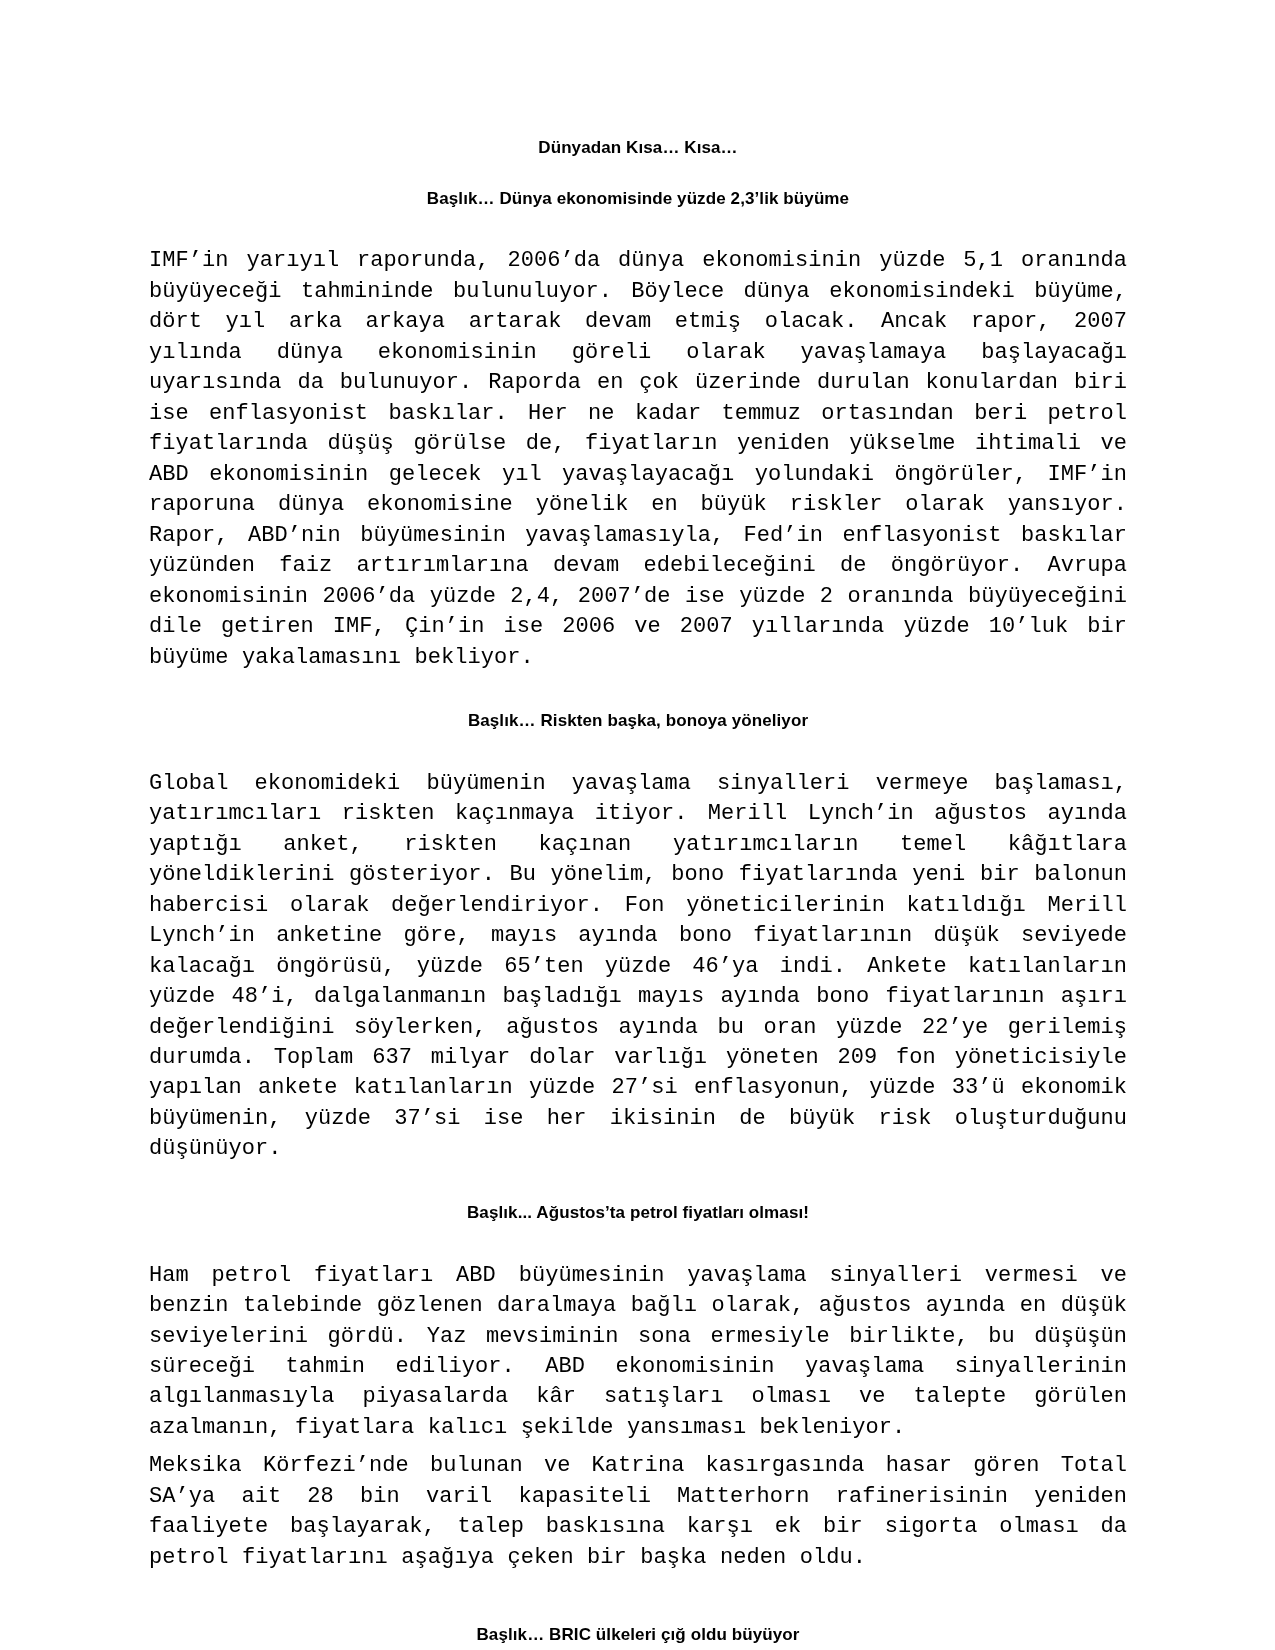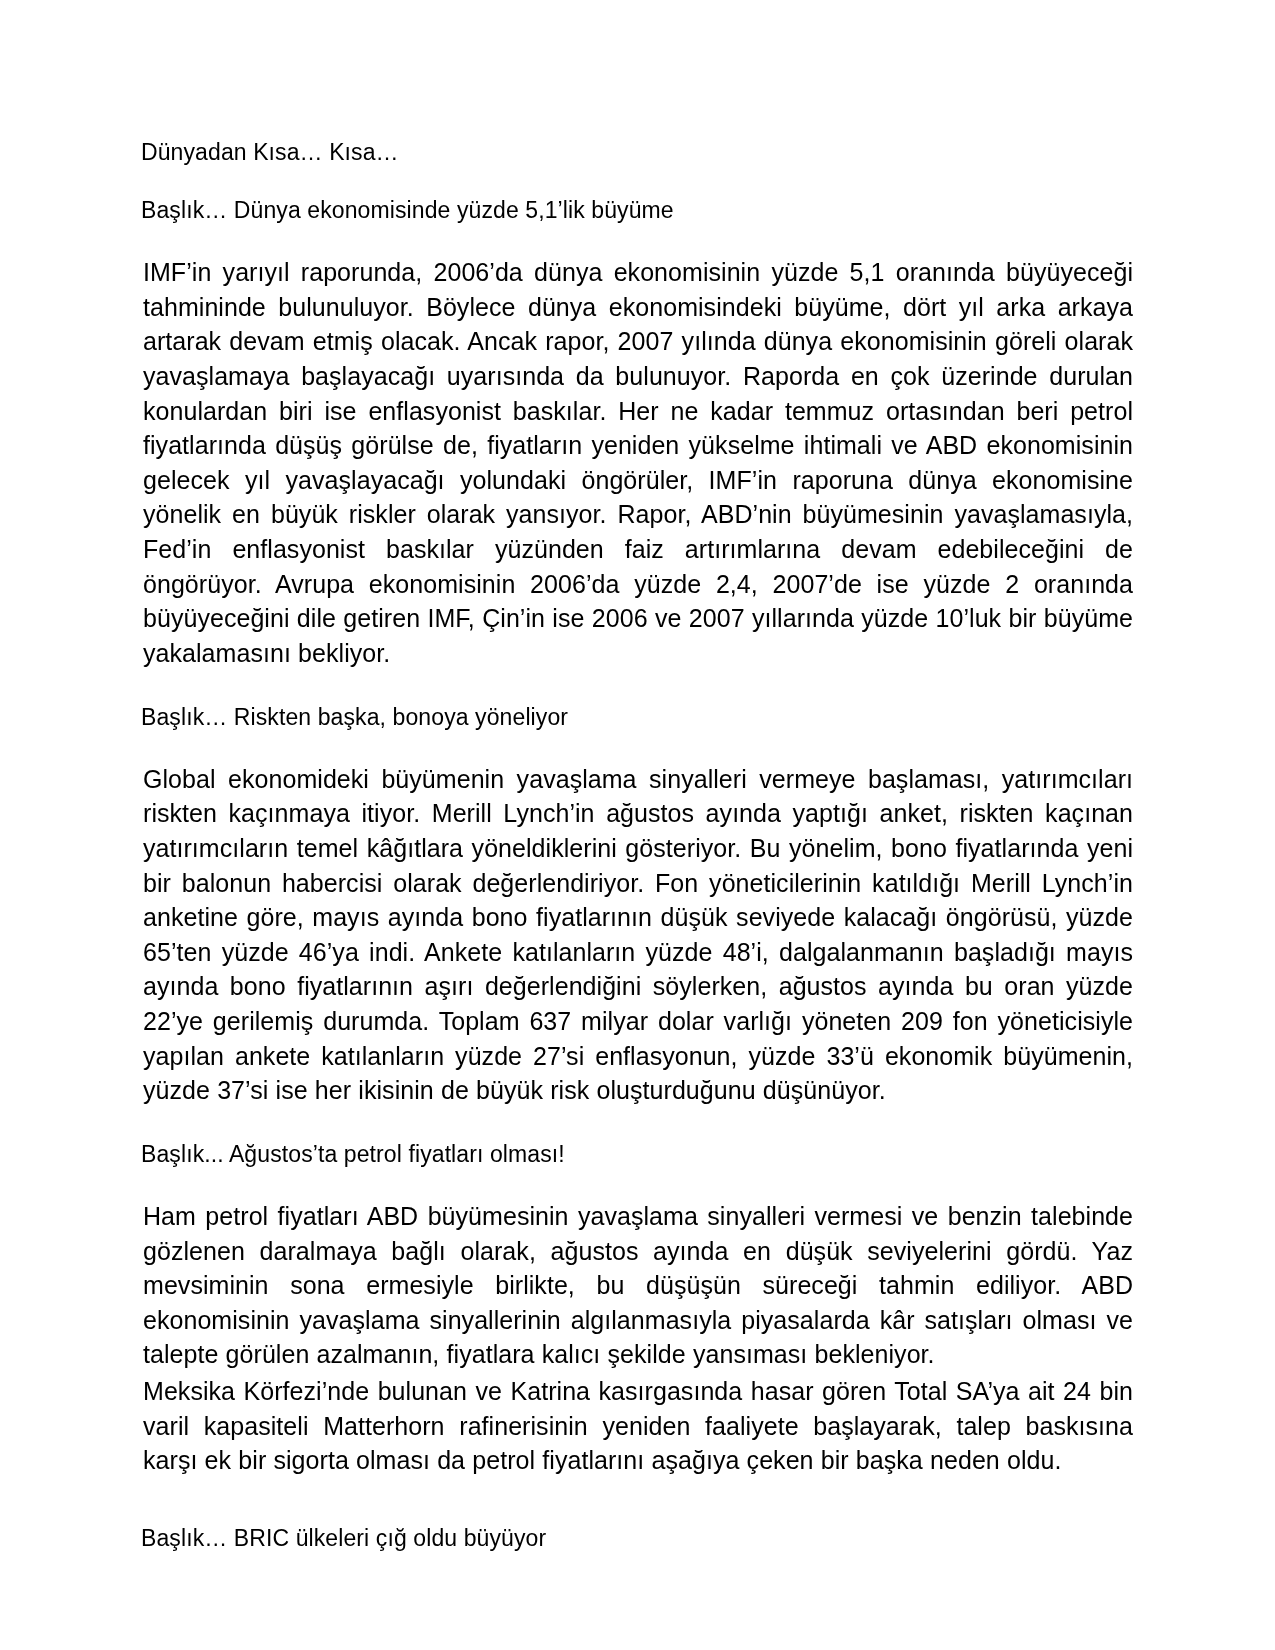--- a/index.html
+++ b/index.html
@@ -18,75 +18,76 @@
   .page {
     box-sizing: border-box;
     width: 1275px;
     min-height: 1650px;
     padding: 138px 140px 96px 141px;
     background: #ffffff;
     position: relative;
   }
   .doc-title,
   .section-heading {
-    font-weight: normal;
-    font-size: 23px;
+    font-weight: bold;
+    font-size: 17px;
     line-height: 1.22;
     letter-spacing: 0.1px;
     margin: 0;
-    text-align: left;
+    text-align: center;
     white-space: pre-wrap;
   }
   .doc-title {
     margin-bottom: 0;
   }
   p.body-text {
-    font-size: 25px;
+    font-size: 22px;
     line-height: 1.385;
     text-align: justify;
     text-justify: inter-word;
-    margin: 2px;
+    margin: 8px;
     letter-spacing: 0.05px;
     word-spacing: 0.2px;
     white-space: pre-wrap;
+    font-family: Liberation Mono, monospace;
   }
   p.body-text.tight-follow {
     margin-top: 0;
   }
   .spacer-half {
     height: 14px;
   }
   
   .gap-para { height: 29px; }
   .gap-heading { height: 30px; }
 </style>
 </head>
 <body>
 
 <div class="page">
 
   <h1 class="doc-title">Dünyadan Kısa… Kısa…</h1>
 
   <div class="gap-heading"></div>
 
-  <h2 class="section-heading">Başlık… Dünya ekonomisinde yüzde 5,1’lik büyüme</h2>
+  <h2 class="section-heading">Başlık… Dünya ekonomisinde yüzde 2,3’lik büyüme</h2>
   <div class="gap-para"></div>
   <p class="body-text">IMF’in yarıyıl raporunda, 2006’da dünya ekonomisinin yüzde 5,1 oranında büyüyeceği tahmininde bulunuluyor. Böylece dünya ekonomisindeki büyüme, dört yıl arka arkaya artarak devam etmiş olacak. Ancak rapor, 2007 yılında dünya ekonomisinin göreli olarak yavaşlamaya başlayacağı uyarısında da bulunuyor. Raporda en çok üzerinde durulan konulardan biri ise enflasyonist baskılar. Her ne kadar temmuz ortasından beri petrol fiyatlarında düşüş görülse de, fiyatların yeniden yükselme ihtimali ve ABD ekonomisinin gelecek yıl yavaşlayacağı yolundaki öngörüler, IMF’in raporuna dünya ekonomisine yönelik en büyük riskler olarak yansıyor. Rapor, ABD’nin büyümesinin yavaşlamasıyla, Fed’in enflasyonist baskılar yüzünden faiz artırımlarına devam edebileceğini de öngörüyor. Avrupa ekonomisinin 2006’da yüzde 2,4, 2007’de ise yüzde 2 oranında büyüyeceğini dile getiren IMF, Çin’in ise 2006 ve 2007 yıllarında yüzde 10’luk bir büyüme yakalamasını bekliyor.</p>
 
   <div class="gap-heading"></div>
 
   <h2 class="section-heading">Başlık… Riskten başka, bonoya yöneliyor</h2>
   <div class="gap-para"></div>
   <p class="body-text">Global ekonomideki büyümenin yavaşlama sinyalleri vermeye başlaması, yatırımcıları riskten kaçınmaya itiyor. Merill Lynch’in ağustos ayında yaptığı anket, riskten kaçınan yatırımcıların temel kâğıtlara yöneldiklerini gösteriyor. Bu yönelim, bono fiyatlarında yeni bir balonun habercisi olarak değerlendiriyor. Fon yöneticilerinin katıldığı Merill Lynch’in anketine göre, mayıs ayında bono fiyatlarının düşük seviyede kalacağı öngörüsü, yüzde 65’ten yüzde 46’ya indi. Ankete katılanların yüzde 48’i, dalgalanmanın başladığı mayıs ayında bono fiyatlarının aşırı değerlendiğini söylerken, ağustos ayında bu oran yüzde 22’ye gerilemiş durumda. Toplam 637 milyar dolar varlığı yöneten 209 fon yöneticisiyle yapılan ankete katılanların yüzde 27’si enflasyonun, yüzde 33’ü ekonomik büyümenin, yüzde 37’si ise her ikisinin de büyük risk oluşturduğunu düşünüyor.</p>
 
   <div class="gap-heading"></div>
 
   <h2 class="section-heading">Başlık... Ağustos’ta petrol fiyatları olması!</h2>
   <div class="gap-para"></div>
   <p class="body-text">Ham petrol fiyatları ABD büyümesinin yavaşlama sinyalleri vermesi ve benzin talebinde gözlenen daralmaya bağlı olarak, ağustos ayında en düşük seviyelerini gördü. Yaz mevsiminin sona ermesiyle birlikte, bu düşüşün süreceği tahmin ediliyor. ABD ekonomisinin yavaşlama sinyallerinin algılanmasıyla piyasalarda kâr satışları olması ve talepte görülen azalmanın, fiyatlara kalıcı şekilde yansıması bekleniyor.</p>
-  <p class="body-text tight-follow">Meksika Körfezi’nde bulunan ve Katrina kasırgasında hasar gören Total SA’ya ait 24 bin varil kapasiteli Matterhorn rafinerisinin yeniden faaliyete başlayarak, talep baskısına karşı ek bir sigorta olması da petrol fiyatlarını aşağıya çeken bir başka neden oldu.</p>
+  <p class="body-text tight-follow">Meksika Körfezi’nde bulunan ve Katrina kasırgasında hasar gören Total SA’ya ait 28 bin varil kapasiteli Matterhorn rafinerisinin yeniden faaliyete başlayarak, talep baskısına karşı ek bir sigorta olması da petrol fiyatlarını aşağıya çeken bir başka neden oldu.</p>
 
   <div class="gap-heading"></div>
   <div class="spacer-half"></div>
 
   <h2 class="section-heading">Başlık… BRIC ülkeleri çığ oldu büyüyor</h2>
 
 </div>
 
 </body></html>

